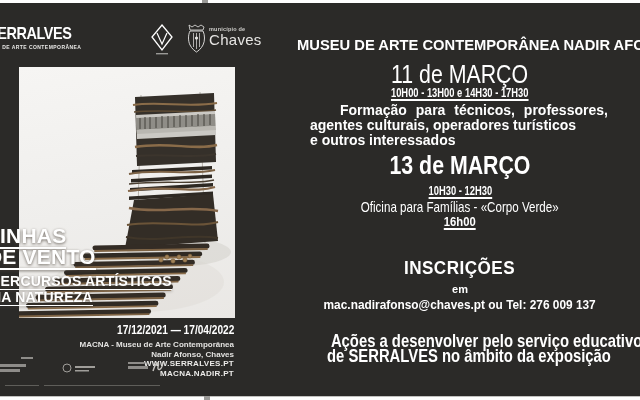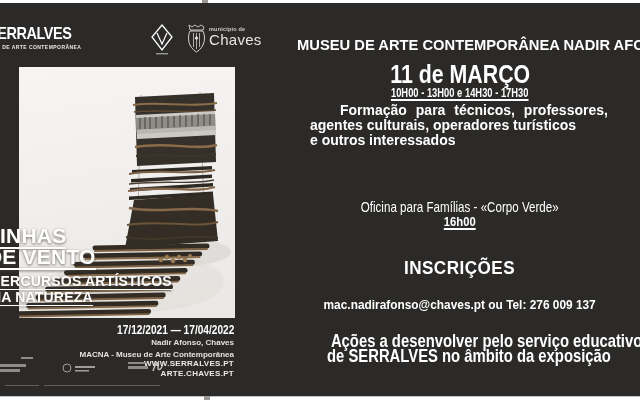--- a/index.html
+++ b/index.html
@@ -29,21 +29,21 @@
   .ldates{right:406px;top:320px;text-align:right;color:#fff;white-space:nowrap;}
   .ld-main{font-size:13px;font-weight:700;display:inline-block;transform:scaleX(.78);transform-origin:right;}
   .ld-venue{font-size:8px;font-weight:600;color:#e3e2e0;line-height:9.5px;margin-top:2px;}
   .ld-web{font-size:8px;font-weight:700;letter-spacing:.3px;color:#eceBe9;color:#ecebe9;line-height:9.5px;}
   .ld-web:first-of-type{margin-top:9px;}
   
   .rcol{left:287px;top:0;width:346px;height:400px;color:#fff;}
   .rcol>div{position:absolute;width:100%;text-align:center;white-space:nowrap;}
   .sx{display:inline-block;transform:scaleX(var(--sx,.9));transform-origin:center;}
   .r-title{top:36px;font-size:15.5px;font-weight:700;}
-  .r-date1{top:59px;font-size:26px;font-weight:700;}
+  .r-date1{top:59px;font-size:26px;font-weight:400;}
   .r-date2{top:150px;font-size:26px;font-weight:700;}
   .r-time1{top:86px;font-size:12.5px;font-weight:700;}
   .r-time3{top:215px;font-size:12.5px;font-weight:700;}
   .u .sx, .u-direct{text-decoration:underline;text-decoration-thickness:1.5px;text-underline-offset:2px;}
   .r-para{top:103px;left:23px;width:300px;text-align:left !important;font-size:14px;font-weight:700;line-height:15.2px;white-space:normal !important;}
   .r-para .ln1{padding-left:30px;word-spacing:5px;}
   .r-ofic{top:199px;font-size:14.5px;font-weight:400;}
   .r-vis{top:228px;font-size:14.5px;font-weight:700;}
   .r-insc{top:258px;font-size:18px;font-weight:700;letter-spacing:.5px;}
   .r-em{top:283px;font-size:11px;font-weight:700;}
@@ -180,24 +180,24 @@
   </div>
   <div class="abs ov ov-small" style="left:-9px;top:274px;">
     <span>PERCURSOS ARTÍSTICOS</span>
   </div>
   <div class="abs ov ov-small" style="left:-9px;top:290px;">
     <span>NA NATUREZA</span>
   </div>
 
   <div class="abs ldates">
     <div class="ld-main">17/12/2021 — 17/04/2022</div>
+    <div class="ld-venue">MACNA - Museu de Arte Contemporânea</div>
     <div class="ld-venue" style="margin-top:0;">Nadir Afonso, Chaves</div>
-    <div class="ld-venue">MACNA - Museu de Arte Contemporânea</div>
     <div class="ld-web">WWW.SERRALVES.PT</div>
-    <div class="ld-web">ARTE.CHAVES.PT</div>
+    <div class="ld-web">MACNA.NADIR.PT</div>
   </div>
 
   <div class="abs plogos">
     <div class="bar" style="left:21px;top:3px;width:12px;height:1.5px;"></div>
     <div class="bar" style="left:0;top:10px;width:26px;height:2.5px;"></div>
     <div class="bar" style="left:0;top:15px;width:20px;height:2.5px;"></div>
     <svg class="abs" style="left:62px;top:8px;" width="34" height="12" viewBox="0 0 34 12">
       <circle cx="5" cy="6" r="4" fill="none" stroke="#a09e9a" stroke-width="1"></circle>
       <rect x="13" y="4" width="20" height="2" fill="#a09e9a"></rect>
       <rect x="13" y="8" width="14" height="1.5" fill="#a09e9a"></rect>
@@ -221,30 +221,37 @@
     </div>
     <div class="r-time1 u">
       <span class="sx" style="--sx:.75">10H00 - 13H00 e 14H30 - 17H30</span>
     </div>
     <div class="r-para">
       <div class="ln1">Formação para técnicos, professores,</div>
       <div>agentes culturais, operadores turísticos</div>
       <div>e outros interessados</div>
     </div>
 
+    <div class="r-date2">
+      <span class="sx" style="--sx:.82">13 de MARÇO</span>
+    </div>
+    <div class="r-time1 r-time1b u" style="top:184px;">
+      <span class="sx" style="--sx:.75">10H30 - 12H30</span>
+    </div>
     <div class="r-ofic">
       <span class="sx" style="--sx:.8">Oficina para Famílias - «Corpo Verde»</span>
     </div>
     <div class="r-time3 u">
       <span class="sx" style="--sx:.9">16h00</span>
     </div>
 
     <div class="r-insc">
       <span class="sx" style="--sx:.95">INSCRIÇÕES</span>
     </div>
+    <div class="r-em">em</div>
     <div class="r-con">
       <span class="sx" style="--sx:.88">mac.nadirafonso@chaves.pt ou Tel: 276 009 137</span>
     </div>
 
     <div class="r-foot">
       <div><span class="sx" style="--sx:.78">Ações a desenvolver pelo serviço educativo</span></div>
       <div><span class="sx" style="--sx:.78">de SERRALVES no âmbito da exposição</span></div>
     </div>
   </div>
 

